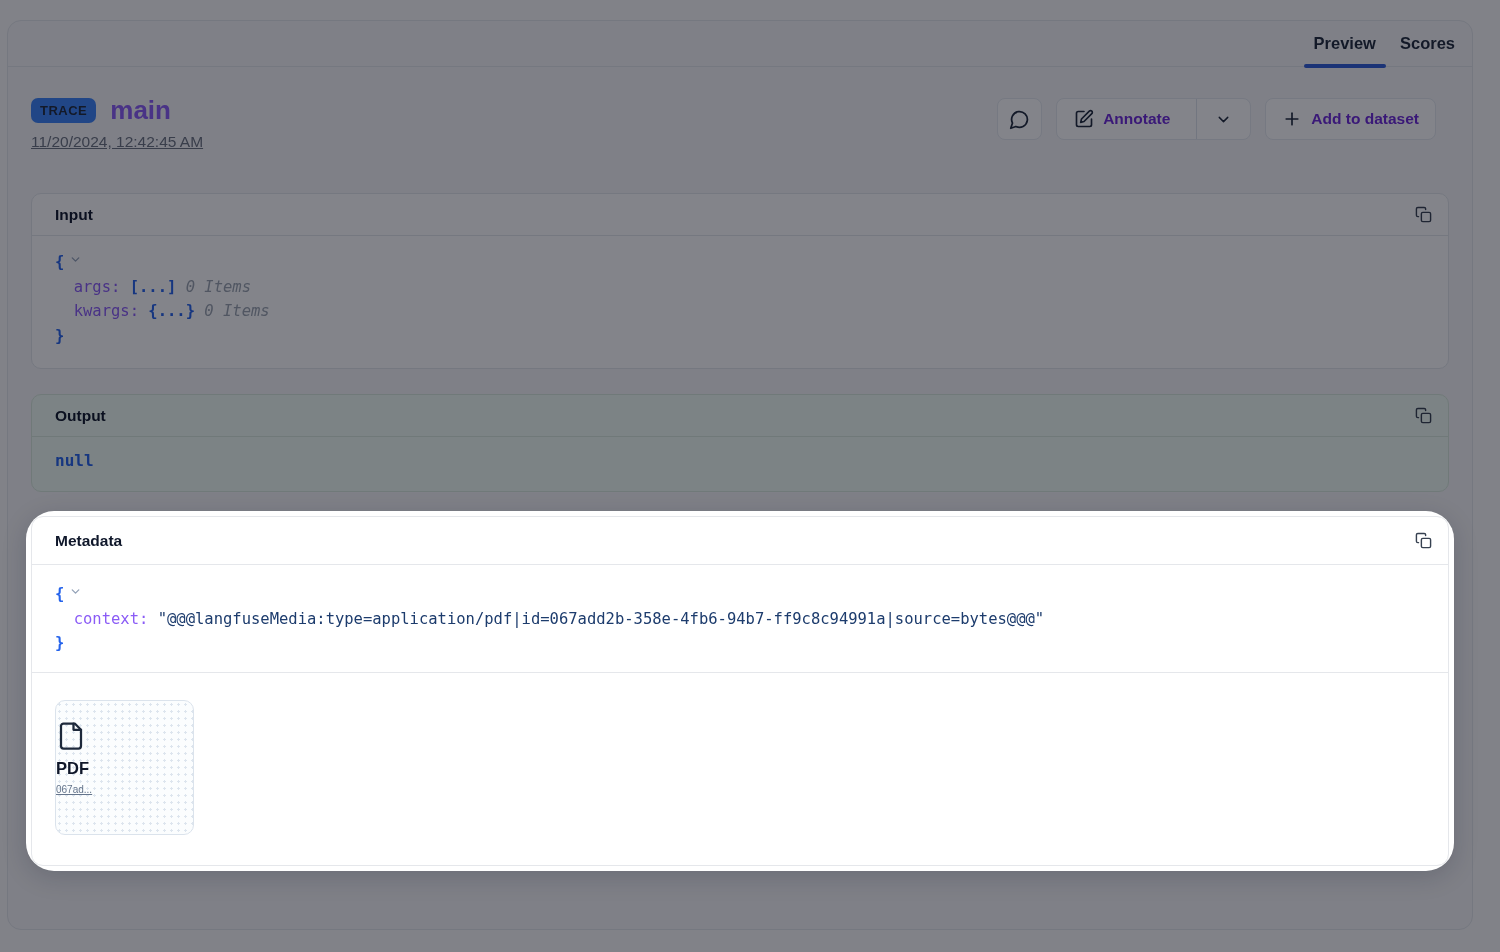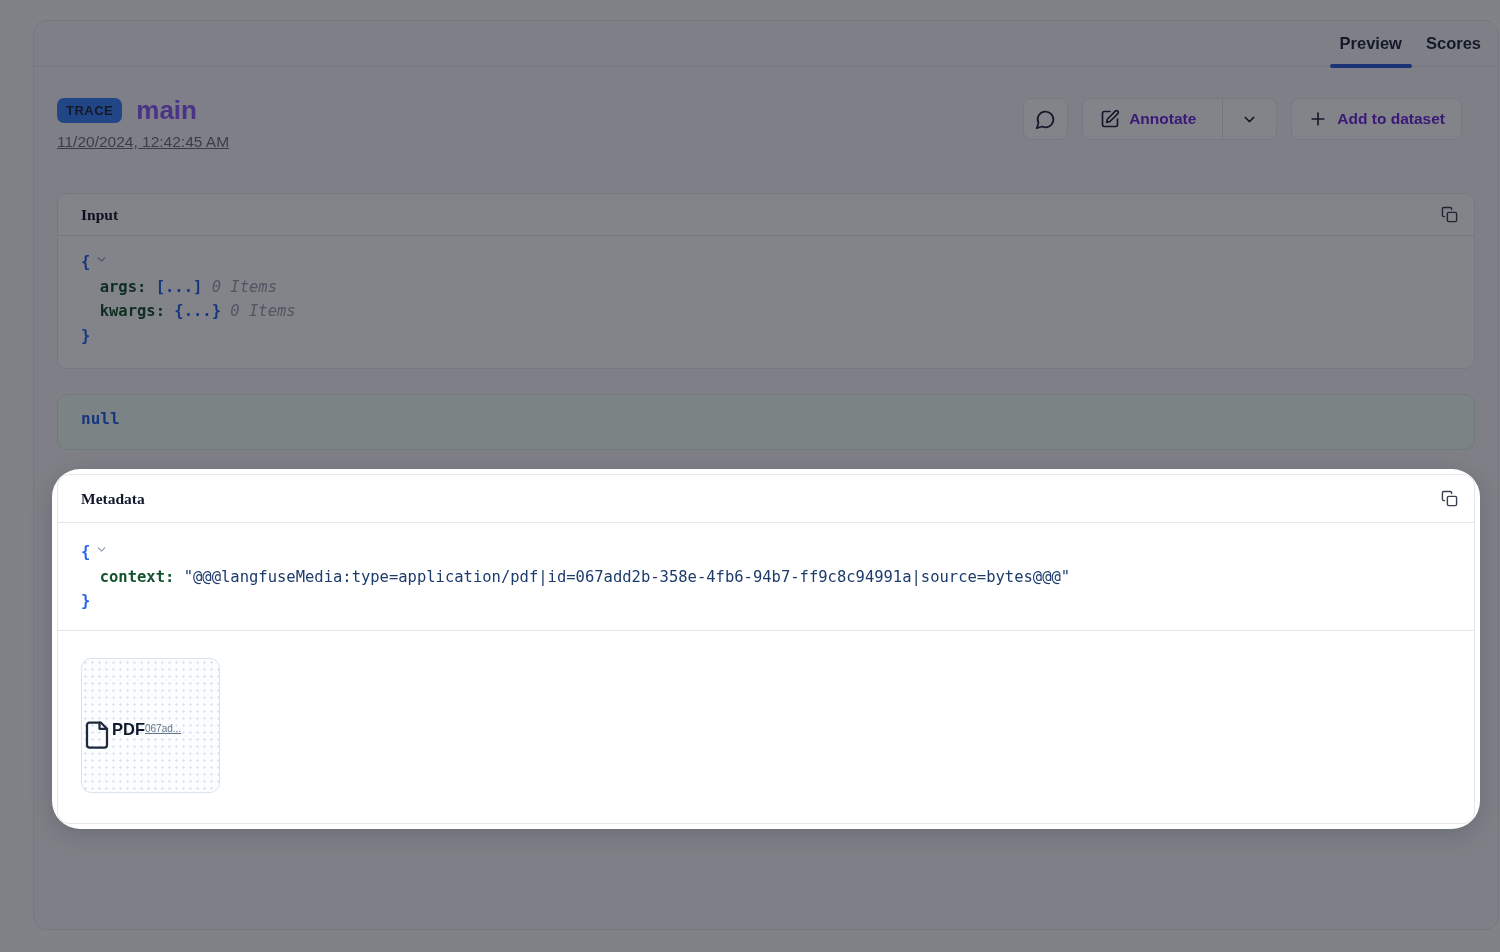--- a/index.html
+++ b/index.html
@@ -6,21 +6,21 @@
   html,body { width:1500px; height:952px; }
   body {
     position:relative;
     background:#fafafa;
     font-family:"Liberation Sans", sans-serif;
     overflow:hidden;
     color:#0f172a;
   }
 
   .card {
-    position:absolute; left:33px; top:20px;
+    position:absolute; left:7px; top:20px;
     width:1466px; height:910px;
     background:#f6f7f9;
     border:1px solid #e3e6ea;
     border-radius:14px;
   }
 
   
   .tabbar {
     height:46px;
     display:flex; justify-content:flex-end; align-items:stretch;
@@ -75,38 +75,37 @@
   .panel {
     background:#ffffff;
     border:1px solid #e3e6ea;
     border-radius:10px;
     overflow:hidden;
   }
   .panel-header {
     display:flex; justify-content:space-between; align-items:center;
     height:42px; padding:0 14px 0 23px;
     border-bottom:1px solid #e3e6ea;
-    font-family:Liberation Serif, serif;
   }
   .panel-title { font-size:15.5px; font-weight:600; color:#0f172a; }
   .copy-btn { background:none; border:none; cursor:pointer; color:#374151; display:flex; align-items:center; padding:2px; }
 
   .panel.input { margin-top:42px; }
   .panel.output { margin-top:25px; background:#f0fdf4; border-color:#dcead e; border-color:#d9e9dc; }
   .panel.output .panel-header { border-bottom-color:#d9e9dc; }
 
   .json {
     font-family:"DejaVu Sans Mono", monospace;
     font-size:15.5px; line-height:24.5px;
     padding:13px 23px 20px;
   }
   .json .row { white-space:pre; }
   .json .indent { padding-left:2ch; }
   .brace { color:#2563eb; font-weight:bold; }
-  .jkey  { color:#14532d; font-weight:bold; }
+  .jkey  { color:#8b5cf6; font-weight:normal; }
   .jtok  { color:#2563eb; font-weight:bold; }
   .jcount{ color:#9aa3af; font-style:italic; }
   .jstr  { color:#1d3c6d; }
   .caret { display:inline-block; vertical-align:1px; margin-left:5px; cursor:pointer; }
 
   .output-body { padding:14px 23px 21px; font-family:"DejaVu Sans Mono", monospace; font-size:16px; color:#2563eb; font-weight:bold; }
 
   
   .spotlight {
     position:relative; z-index:20;
@@ -126,21 +125,21 @@
   .metadata-card .json { padding:16px 23px 16px; }
   .media-section { border-top:1px solid #e5e7eb; padding:14px 23px 30px; }
   .media-label { font-size:15.5px; color:#64748b; }
   .media-card {
     margin-top:13px;
     width:139px; height:135px;
     border:1px solid #dbe3ec; border-radius:10px;
     background-color:#fbfdfe;
     background-image:radial-gradient(#dde5ee 1px, transparent 1.3px);
     background-size:7px 7px;
-    display:flex; align-items:center;
+    display:flex; flex-direction:column; 
     cursor:pointer;
   }
   .media-card .file-ic { margin-top:20px; color:#1e293b; }
   .media-type { margin-top:8px; font-size:16.5px; font-weight:700; color:#0f172a; }
   .media-id { margin-top:6px; font-size:10px; color:#64748b;text-decoration:underline; }
 
   
   .dim-overlay {
     position:absolute; inset:0;
     background:rgba(8,10,22,0.5);
@@ -219,20 +218,29 @@
         <div class="row"><span class="brace">{</span><span class="caret"><svg width="13" height="13" viewBox="0 0 24 24" fill="none" stroke="#94a3b8" stroke-width="2.5" stroke-linecap="round" stroke-linejoin="round">
                 <path d="m6 9 6 6 6-6"></path>
               </svg></span></div>
         <div class="row indent"><span class="jkey">args:</span> <span class="jtok">[...]</span> <span class="jcount">0 Items</span></div>
         <div class="row indent"><span class="jkey">kwargs:</span> <span class="jtok">{...}</span> <span class="jcount">0 Items</span></div>
         <div class="row"><span class="brace">}</span></div>
       </div>
     </div>
 
     <div class="panel output">
+      <div class="panel-header">
+        <span class="panel-title">Output</span>
+        <button class="copy-btn">
+          <svg width="17" height="17" viewBox="0 0 24 24" fill="none" stroke="currentColor" stroke-width="2" stroke-linecap="round" stroke-linejoin="round">
+              <rect width="13" height="13" x="9" y="9" rx="2"></rect>
+              <path d="M5 15H4a2 2 0 0 1-2-2V4a2 2 0 0 1 2-2h9a2 2 0 0 1 2 2v1"></path>
+            </svg>
+        </button>
+      </div>
       <div class="output-body">null</div>
     </div>
 
     <div class="spotlight">
       <div class="metadata-card">
         <div class="panel-header">
           <span class="panel-title">Metadata</span>
           <button class="copy-btn">
             <svg width="17" height="17" viewBox="0 0 24 24" fill="none" stroke="currentColor" stroke-width="2" stroke-linecap="round" stroke-linejoin="round">
                 <rect width="13" height="13" x="9" y="9" rx="2"></rect>

